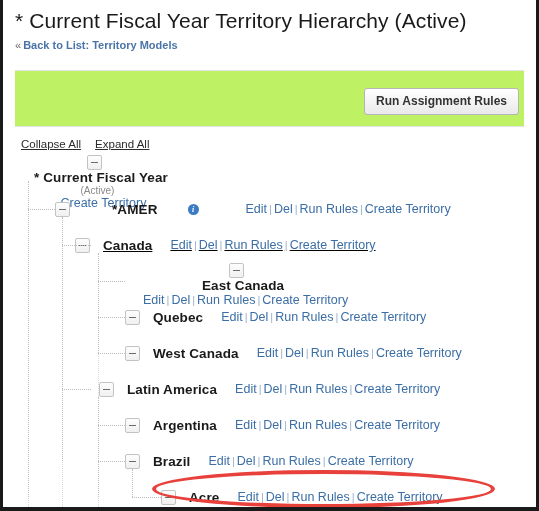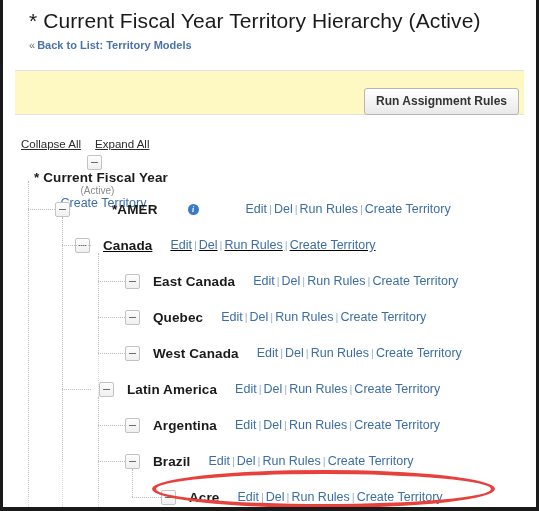--- a/index.html
+++ b/index.html
@@ -18,21 +18,21 @@
     overflow: hidden;
     background: #ffffff;
     box-sizing: border-box;
     border-left: 3px solid #1a1a1a;
     border-right: 3px solid #1a1a1a;
     border-bottom: 4px solid #1a1a1a;
   }
 
   
   .page-header {
-    padding: 8px 0 0 26px;
+    padding: 8px 0 0 12px;
   }
   .page-title {
     font-size: 21px;
     line-height: 26px;
     color: #1a1a1a;
     font-weight: normal;
     letter-spacing: 0.1px;
     white-space: nowrap;
   }
   .breadcrumb {
@@ -51,22 +51,22 @@
     text-decoration: none;
     font-weight: bold;
   }
 
   
   .toolbar {
     position: absolute;
     left: 12px;
     right: 12px;
     top: 70px;
-    height: 45px;
-    background: #fef9c3;
+    height: 57px;
+    background: #bef264;
     border-top: 1px solid #e2e2e2;
     border-bottom: 1px solid #e2e2e2;
     box-sizing: border-box;
     padding-left: 6px;
   }
   .btn-run-rules {
     position: absolute;
     right: 5px;
     top: 17px;
     font-family: "Liberation Sans", sans-serif;
@@ -255,21 +255,21 @@
         </div>
       </div>
       <div class="tree-row">
         <div class="row-inner" style="left: 72px; text-decoration: underline;">
           <div class="toggle"></div>
           <span class="node-label">Canada</span>
           <span class="actions"><a>Edit</a><span class="sep">|</span><a>Del</a><span class="sep">|</span><a>Run Rules</a><span class="sep">|</span><a>Create Territory</a></span>
         </div>
       </div>
       <div class="tree-row">
-        <div class="row-inner" style="left: 122px;">
+        <div class="row-inner" style="left: 122px; flex-direction: column;">
           <div class="toggle"></div>
           <span class="node-label">East Canada</span>
           <span class="actions"><a>Edit</a><span class="sep">|</span><a>Del</a><span class="sep">|</span><a>Run Rules</a><span class="sep">|</span><a>Create Territory</a></span>
         </div>
       </div>
       <div class="tree-row">
         <div class="row-inner" style="left: 122px;">
           <div class="toggle"></div>
           <span class="node-label">Quebec</span>
           <span class="actions"><a>Edit</a><span class="sep">|</span><a>Del</a><span class="sep">|</span><a>Run Rules</a><span class="sep">|</span><a>Create Territory</a></span>

